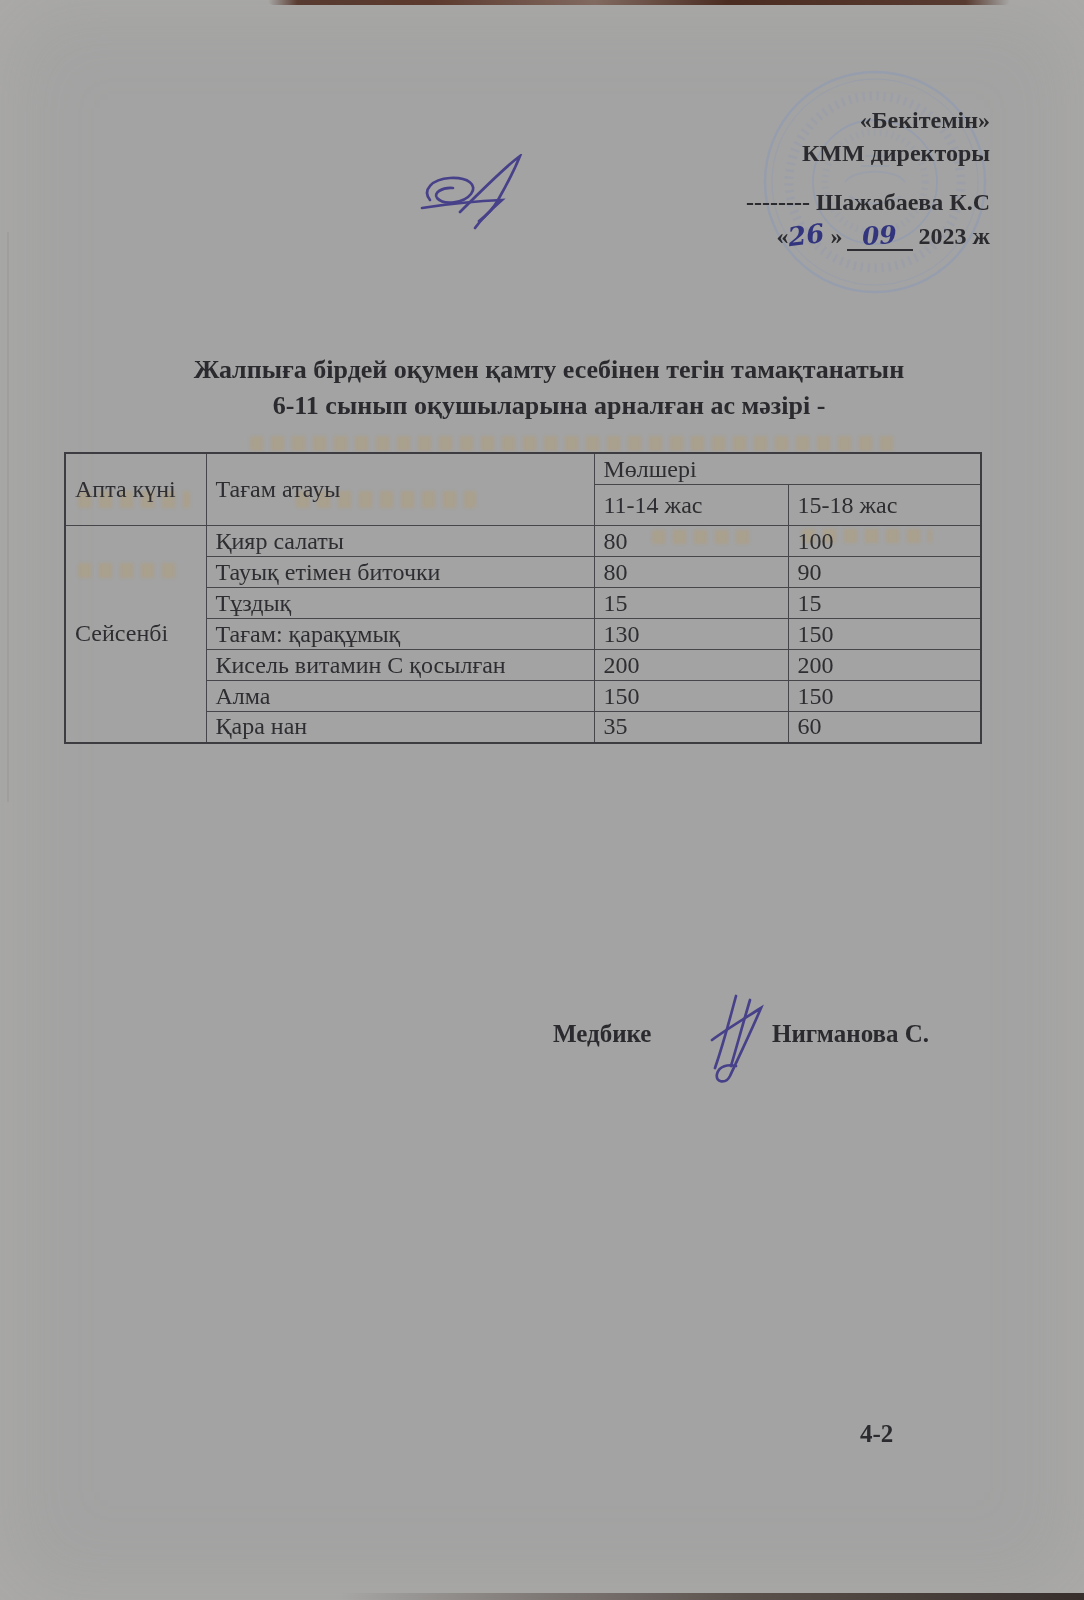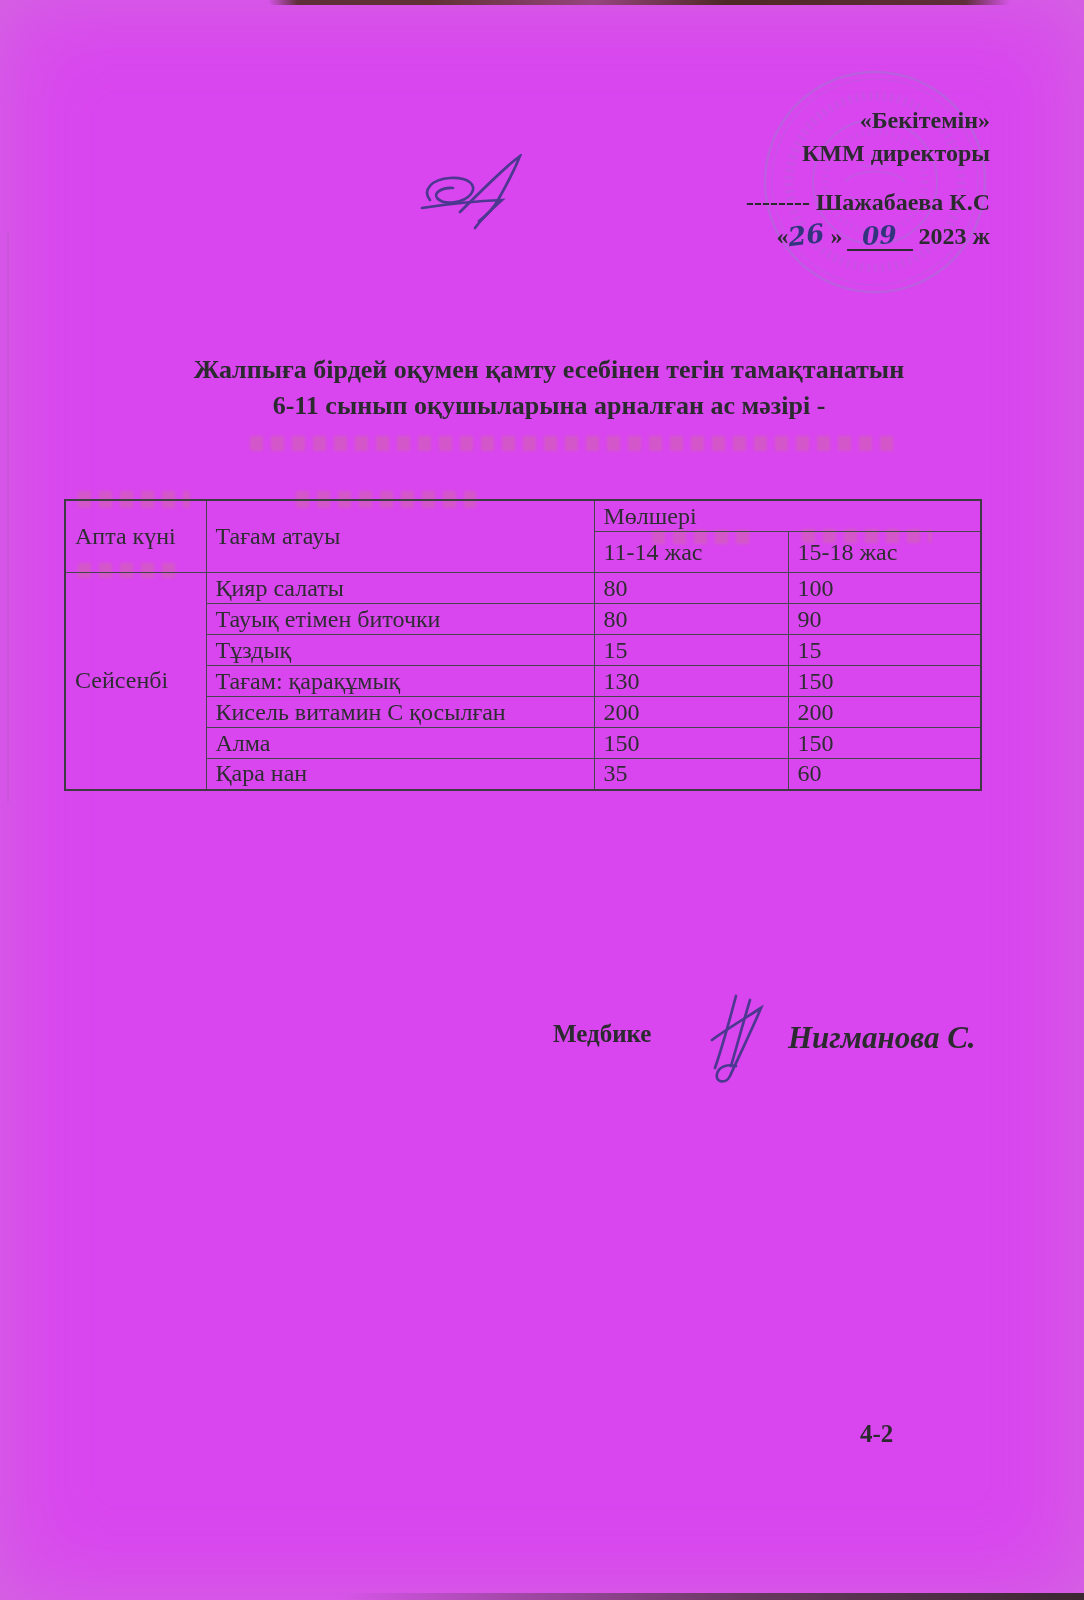--- a/index.html
+++ b/index.html
@@ -1,20 +1,20 @@
 <!DOCTYPE html>
 <html><head>
 <meta charset="utf-8">
 <style>
   html,body{margin:0;padding:0;background:#e8e8e6;}
   #page{
     position:relative;
     width:1084px;height:1600px;
     margin:0 auto;
-    background:#d946ef;
+    background:#a3a3a3;
     overflow:hidden;
     font-family:"Liberation Serif", serif;
     color:#2b2b2f;
     box-shadow:inset 0 0 90px rgba(198,193,183,0.28);
   }
   
   .edge-top{
     position:absolute;left:268px;top:0;width:742px;height:5px;
     border-radius:0 0 5px 5px;
     background:linear-gradient(90deg,rgba(74,40,28,0) 0%,rgba(74,40,28,.85) 4%,rgba(84,46,32,.9) 22%,rgba(98,56,40,.55) 44%,rgba(70,38,26,.95) 62%,rgba(74,40,28,.85) 94%,rgba(74,40,28,0) 100%);
@@ -54,21 +54,21 @@
     display:inline-block;width:66px;text-align:center;
     border-bottom:2.5px solid #2e2e32;margin:0 6px 0 4px;line-height:26px;
   }
   #director-signature{position:absolute;left:-330px;top:-32px;width:140px;height:78px;}
   
   #doc-title{
     position:absolute;top:352px;left:10px;width:1064px;
     text-align:center;font-weight:bold;font-size:26px;line-height:36px;margin-left:7px;
   }
   
-  #menu-table-wrap{position:absolute;left:64px;top:452px;margin-top:47px;}
+  #menu-table-wrap{position:absolute;left:64px;top:452px;}
   table.menu{
     border-collapse:collapse;table-layout:fixed;width:916px;
     font-size:24px;color:#2e2e32;
   }
   table.menu td, table.menu th{
     border:1.6px solid #45454a;
     padding:0 0 0 9px;overflow:hidden;white-space:nowrap;
     font-weight:normal;text-align:left;vertical-align:middle;
   }
   table.menu{border:2.4px solid #3c3c41;}
@@ -76,21 +76,21 @@
   th.c-day,th.c-dish{text-align:center;padding-left:0;}
   th.c-amount{text-align:center;padding-left:0;height:30px;}
   th.c-age{height:40px;vertical-align:top;padding-top:5px;}
   tr.body-row{height:31px;}
   td.day-cell{
     font-weight:bold;text-align:center;vertical-align:top;
     padding:2px 0 0 0;
   }
   
   #nurse-label{position:absolute;left:553px;top:1020px;font-weight:bold;font-size:25px;}
-  #nurse-name{position:absolute;left:788px;top:1020px;font-weight:bold;font-size:31px;font-style:italic;}
+  #nurse-name{position:absolute;left:772px;top:1020px;font-weight:bold;font-size:25px;}
   #nurse-signature{position:absolute;left:700px;top:990px;width:84px;height:96px;}
   
   #page-number{position:absolute;left:860px;top:1420px;font-weight:bold;font-size:25px;}
 </style>
 </head>
 <body>
 
 <div id="page">
 
   <div class="edge-top"></div>

